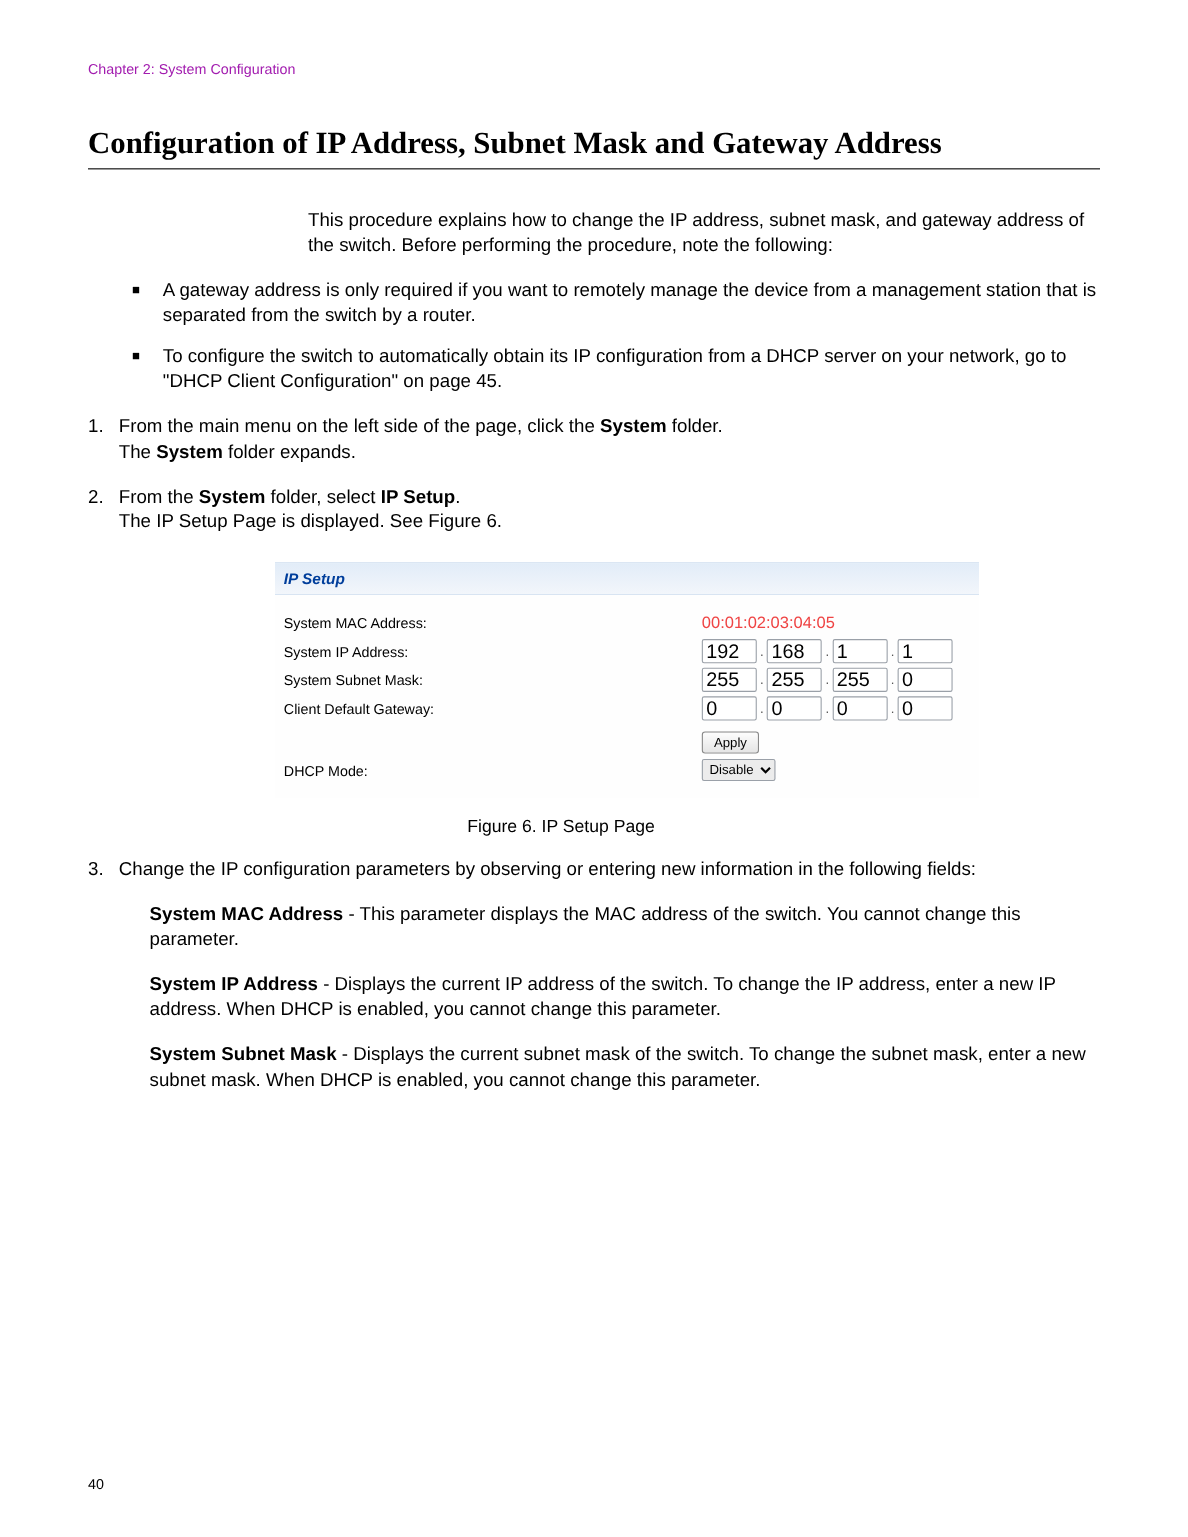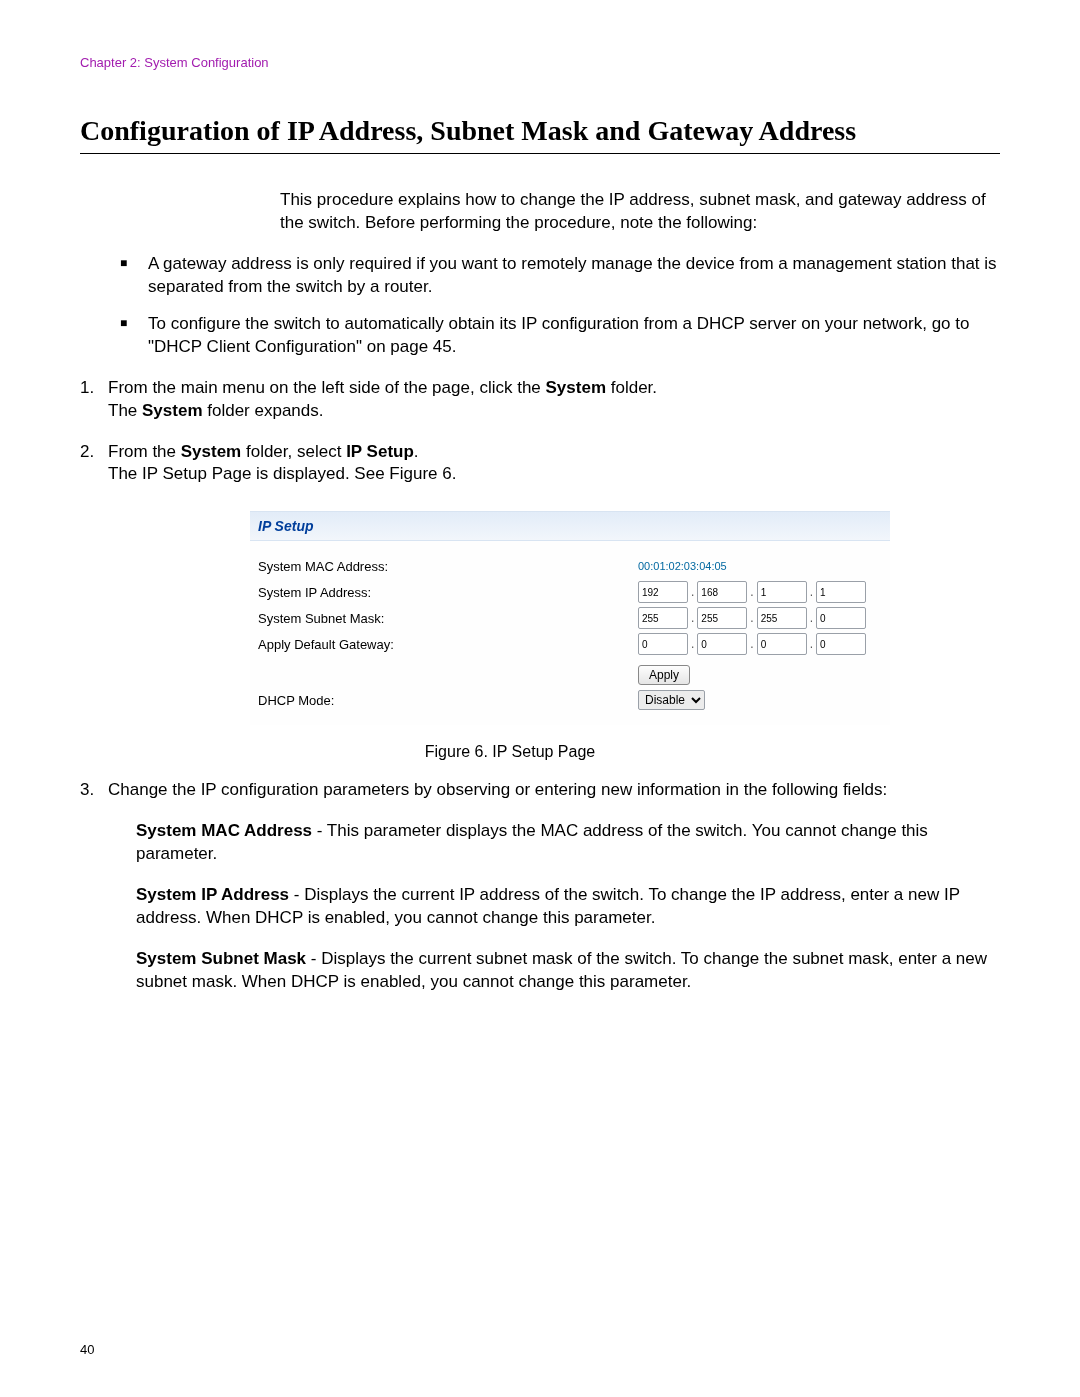--- a/index.html
+++ b/index.html
@@ -111,32 +111,32 @@
     align-items: center;
     margin-bottom: 4px;
     min-height: 22px;
   }
   .ip-label {
     color: #000000;
     width: 380px;
     font-size: 13px;
   }
   .ip-value {
-    color: #0369a1;
-    font-size: 11px;
+    color: #ef4444;
+    font-size: 15px;
   }
   .ip-inputs {
     display: flex;
     align-items: center;
     gap: 0;
   }
   .oct {
     width: 42px;
     height: 18px;
-    font-size: 10px;
+    font-size: 18px;
     border: 1px solid #9aa0a8;
     border-radius: 2px;
     padding: 1px 3px;
     box-sizing: content-box;
     background: #fff;
   }
   .dot {
     padding: 0 3px;
     font-size: 12px;
     color: #555;
@@ -235,21 +235,21 @@
             <span class="dot">.</span>
             <input class="oct" value="255" style="">
             <span class="dot">.</span>
             <input class="oct" value="255" style="">
             <span class="dot">.</span>
             <input class="oct" value="0" style="">
           </div>
         </div>
 
         <div class="ip-row">
-          <div class="ip-label">Apply Default Gateway:</div>
+          <div class="ip-label">Client Default Gateway:</div>
           <div class="ip-inputs">
             <input class="oct" value="0" style="">
             <span class="dot">.</span>
             <input class="oct" value="0" style="">
             <span class="dot">.</span>
             <input class="oct" value="0" style="">
             <span class="dot">.</span>
             <input class="oct" value="0" style="">
           </div>
         </div>

